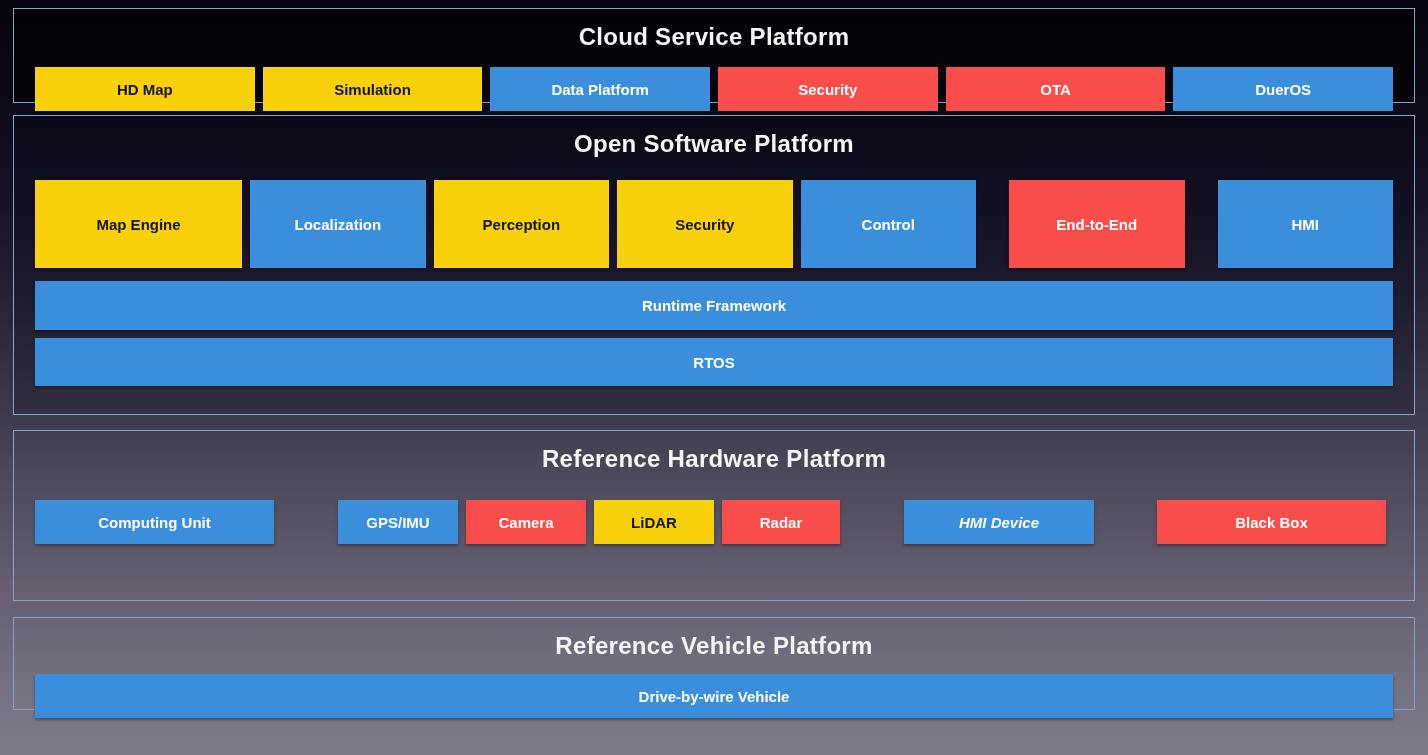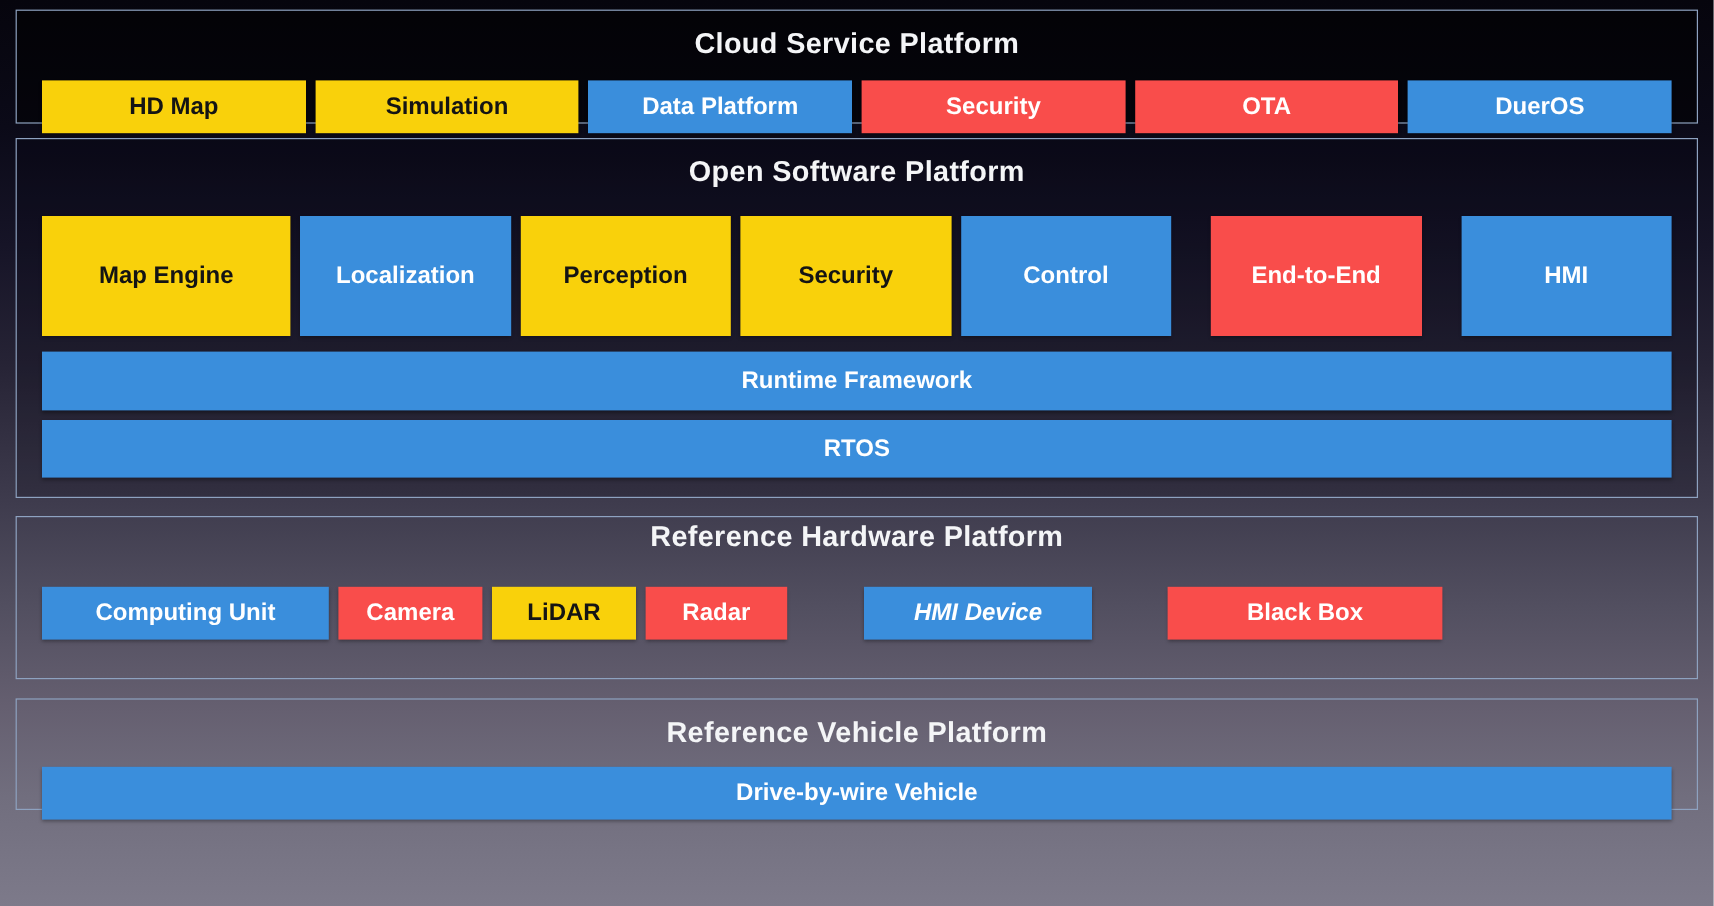--- a/index.html
+++ b/index.html
@@ -20,47 +20,47 @@
   }
   .stage { width:1428px; height:755px; padding:8px 13px 0 13px; }
 
   .panel {
     border:1.5px solid var(--panel_border,#8EA2C0);
     padding:0 21px;
     width:1402px;
   }
   .panel-cloud    { height:95px; padding-top:14px; background:rgba(0,0,0,0.5); }
   .panel-software { height:300px; padding-top:14px; margin-top:12px; background:rgba(0,0,10,0.18); }
-  .panel-hardware { height:136px; padding-top:3px; margin-top:15px; }
+  .panel-hardware { height:171px; padding-top:14px; margin-top:15px; }
   .panel-vehicle  { height:93px; padding-top:14px; margin-top:16px; }
 
   .section-title {
     color:var(--title_text,#F4F5F7);
     font-size:24px; line-height:28px;
     font-weight:700; text-align:center; letter-spacing:0.3px;
   }
 
   .row { display:flex; gap:8px; }
 
   .box {
     display:flex; align-items:center; justify-content:center;
-    font-size:20px; font-weight:700; text-align:center;
+    font-size:15px; font-weight:700; text-align:center;
     box-shadow:0 2px 3px rgba(0,0,0,0.35);
   }
   .yellow { background:var(--yellow,#F9D10B); color:#141414; }
   .blue   { background:var(--blue,#3A8EDC);  color:#FFFFFF; }
   .red    { background:var(--red,#F94D4B);   color:#FFFFFF; }
 
   
   .row-cloud { margin-top:16px; }
   .row-cloud .box { flex:1; height:44px; }
 
   
   .row-modules { margin-top:22px; }
-  .row-modules .box { flex:1; height:100px; }
+  .row-modules .box { flex:1; height:88px; }
   .row-modules .box.wide { flex:1.18; }
   .row-modules .box.gap-left { margin-left:25px; }
 
   
   .layer-bar { width:100%; height:49px; margin-top:13px; }
   .layer-bar.rtos { height:48px; margin-top:8px; }
 
   
   .row-hardware { margin-top:27px; }
   .row-hardware .box { height:44px; }
@@ -105,20 +105,21 @@
       <div class="box blue gap-left">HMI</div>
     </div>
     <div class="box blue layer-bar">Runtime Framework</div>
     <div class="box blue layer-bar rtos">RTOS</div>
   </section>
 
   <section class="panel panel-hardware">
     <h2 class="section-title">Reference Hardware Platform</h2>
     <div class="row row-hardware">
       <div class="box blue w-computing">Computing Unit</div>
+      <div class="box blue w-sensor ml-56">GPS/IMU</div>
       <div class="box red w-sensor">Camera</div>
       <div class="box yellow w-sensor">LiDAR</div>
       <div class="box red w-radar">Radar</div>
       <div class="box blue w-hmidev ml-56">HMI Device</div>
       <div class="box red w-blackbox ml-55">Black Box</div>
     </div>
   </section>
 
   <section class="panel panel-vehicle">
     <h2 class="section-title">Reference Vehicle Platform</h2>

